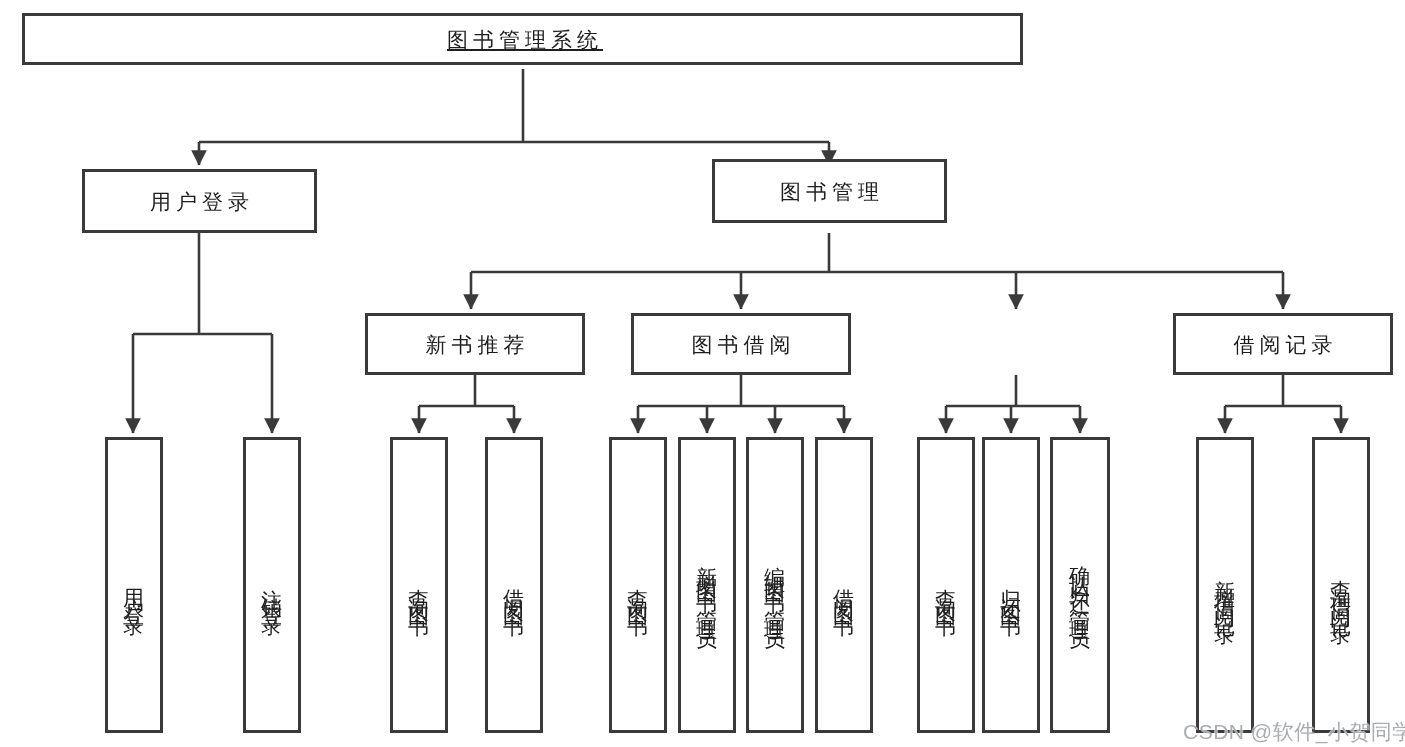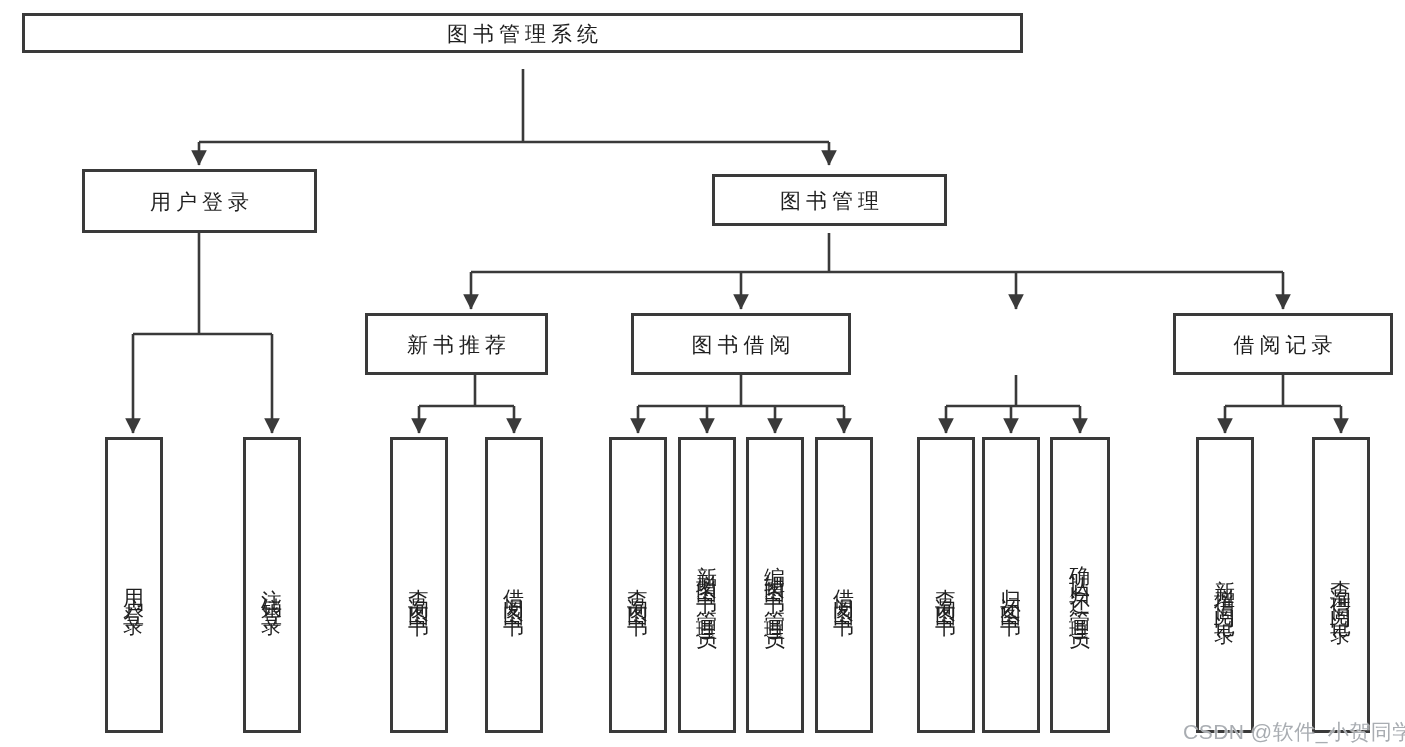--- a/index.html
+++ b/index.html
@@ -34,24 +34,24 @@
     line-height:1;
   }
   .box.v span{
     writing-mode:vertical-rl;
     font-size:21px;
     letter-spacing:9px;
     line-height:1;
     padding-top:9px;
   }
   
-  #n-root            {left:22px;  top:13px;  width:1001px;height:40px;}
+  #n-root            {left:22px;  top:13px;  width:1001px;height:52px;text-decoration:underline;}
   #n-user-login      {left:82px;  top:169px; width:235px; height:64px;}
-  #n-book-mgmt       {left:712px; top:174px; width:235px; height:52px;}
-  #n-new-book-rec    {left:365px; top:313px; width:183px; height:62px;}
+  #n-book-mgmt       {left:712px; top:159px; width:235px; height:64px;}
+  #n-new-book-rec    {left:365px; top:313px; width:220px; height:62px;}
   #n-book-borrow     {left:631px; top:313px; width:220px; height:62px;text-align:center;}
   #n-current-borrow  {left:906px; top:313px; width:220px; height:62px;}
   #n-borrow-record   {left:1173px;top:313px; width:220px; height:62px;}
   .leaf{top:437px;width:58px;height:296px;}
   #l-user-login      {left:105px;}
   #l-logout          {left:243px;}
   #l-query-book-rec  {left:390px;}
   #l-borrow-book-rec {left:485px;}
   #l-query-book-bor  {left:609px;}
   #l-add-book        {left:678px;}

